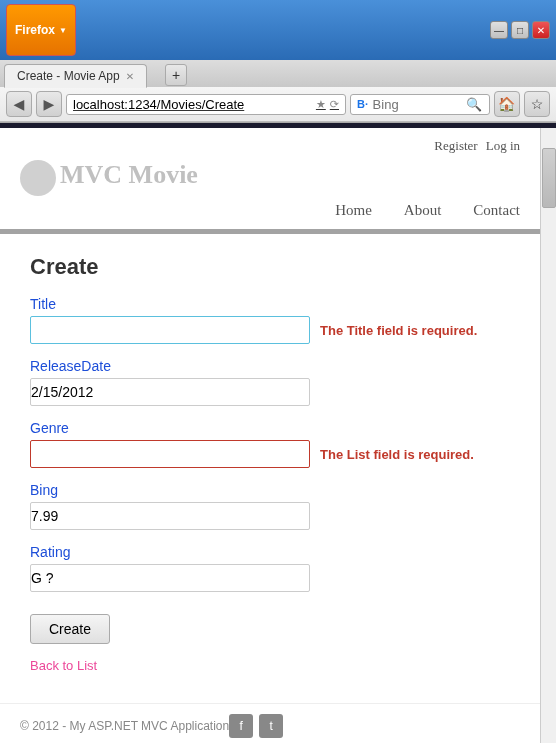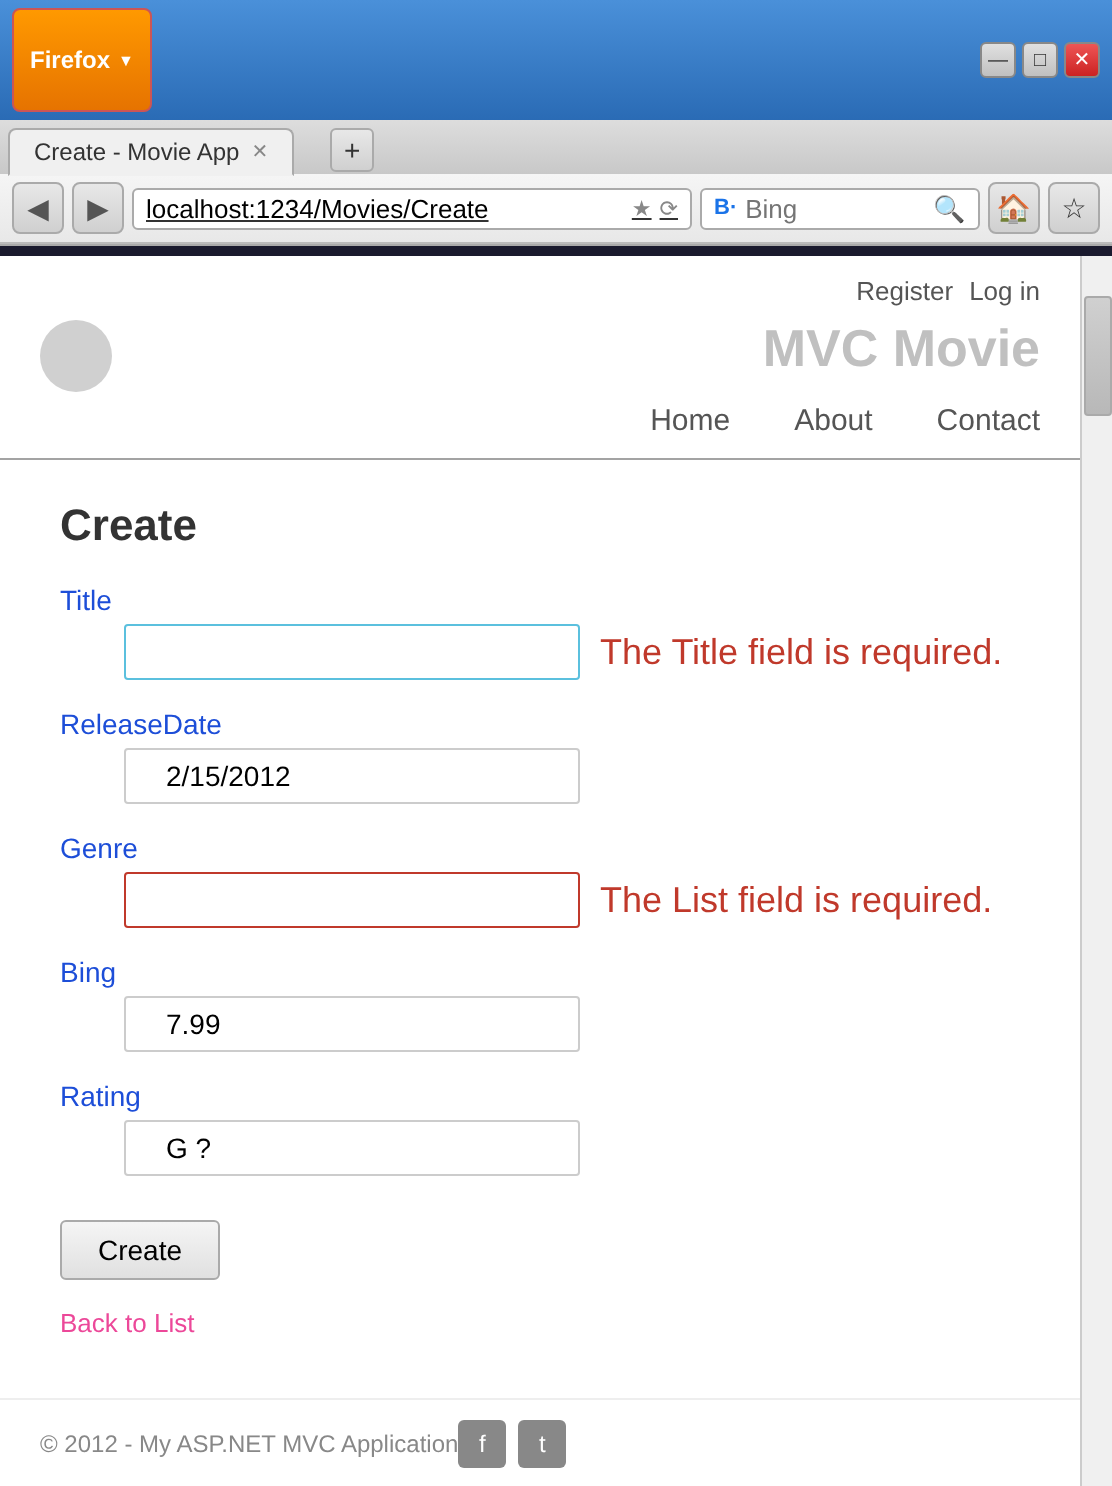--- a/index.html
+++ b/index.html
@@ -219,21 +219,22 @@
       background: linear-gradient(to bottom, #d0d0d0, #b8b8b8);
       border: 1px solid #aaa;
       border-radius: 2px;
       margin-top: 20px;
     }
 
     
     .app-header {
       background: white;
       padding: 10px 20px;
-      border-bottom: 1px solid #a3a3a3;
+      border-bottom: 5px solid #a3a3a3;
+      font-family: Liberation Serif, serif;
     }
 
     .header-top {
       display: flex;
       justify-content: flex-end;
       gap: 8px;
       margin-bottom: 6px;
     }
 
     .header-link {
@@ -297,41 +298,40 @@
       color: #1d4ed8;
     }
 
     .form-row {
       display: flex;
       align-items: center;
       gap: 10px;
     }
 
     .form-input {
-      width: 228px;
-      padding: 5px 20px;
+      width: 280px;
+      padding: 5px 0;
       border: 1px solid #ccc;
       border-radius: 2px;
       font-size: 14px;
       outline: none;
-      margin-left: 32px;
     }
 
     .form-input.error {
       border-color: #c0392b;
     }
 
     .form-input.title-input {
       border-color: #5bc0de;
     }
 
     .validation-msg {
       color: #c0392b;
-      font-size: 18px;
-      font-weight: normal;
+      font-size: 13px;
+      font-weight: bold;
     }
 
     .create-btn {
       background: linear-gradient(to bottom, #f5f5f5, #e0e0e0);
       border: 1px solid #aaa;
       border-radius: 3px;
       padding: 6px 18px;
       font-size: 14px;
       cursor: pointer;
       margin-top: 8px;
@@ -442,21 +442,21 @@
 
 <div style="display:flex; background:#f8f8f8;">
 
   <div style="flex:1;">
 
     <div class="app-header">
       <div class="header-top">
         <a class="header-link">Register</a>
         <a class="header-link">Log in</a>
       </div>
-      <div style="display:flex; align-items:center; margin-bottom:6px;justify-content:space-between;">
+      <div style="display:flex; align-items:center; margin-bottom:6px;">
         <span class="logo-circle"></span>
         <span class="header-logo">MVC Movie</span>
       </div>
       <div class="nav-links">
         <a class="nav-link">Home</a>
         <a class="nav-link">About</a>
         <a class="nav-link">Contact</a>
       </div>
     </div>
 

